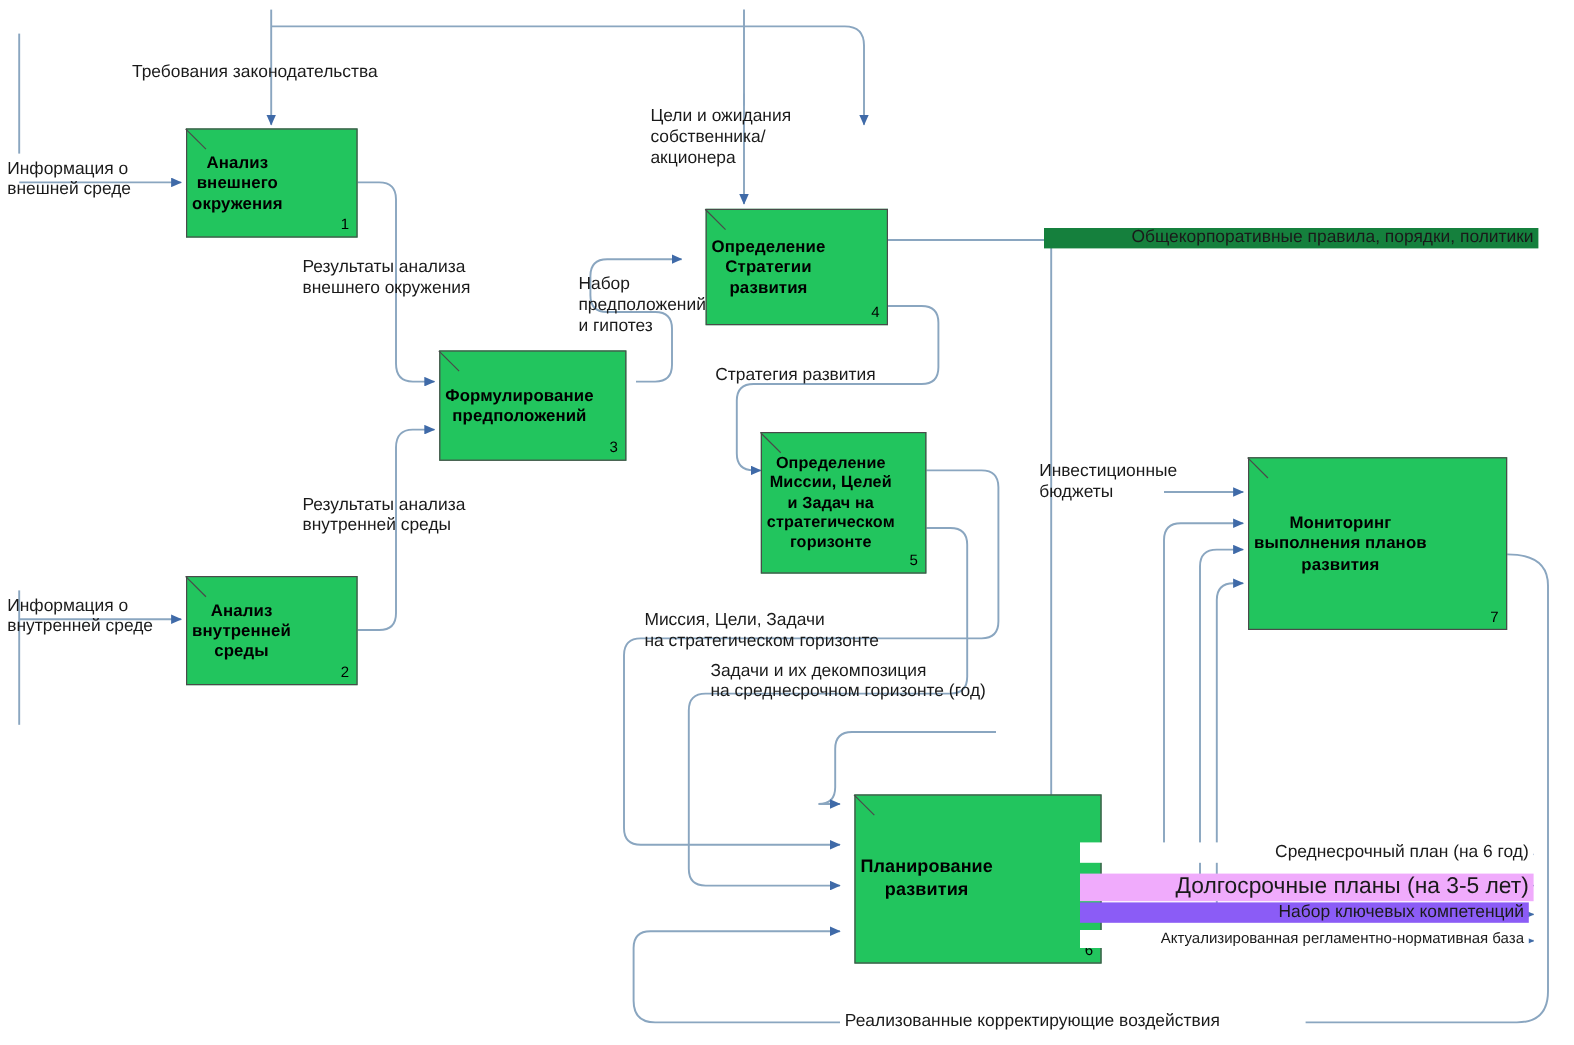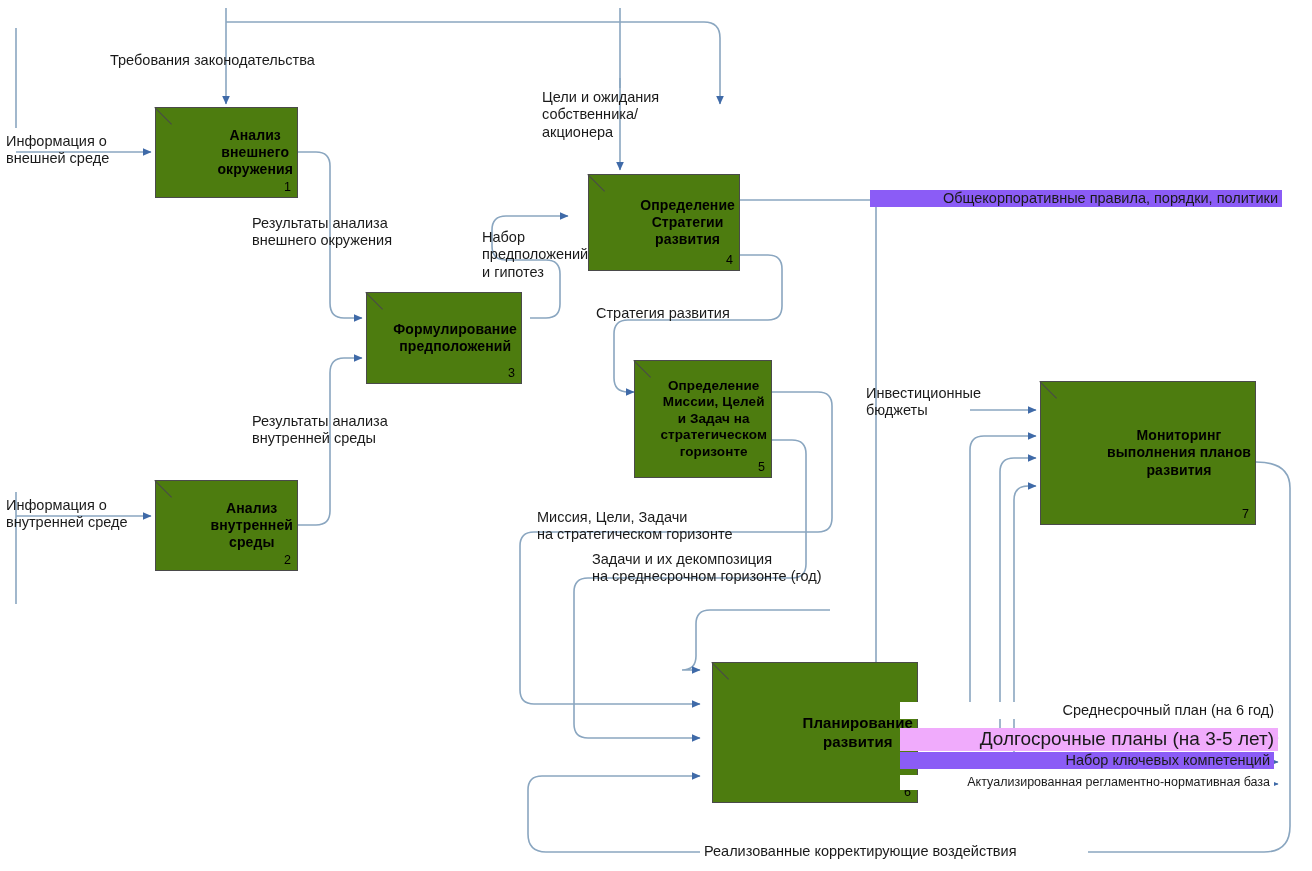--- a/index.html
+++ b/index.html
@@ -17,25 +17,25 @@
   }
   #wires {
     position: absolute;
     left: 0; top: 0;
     width: 1312px;
     height: 871px;
   }
   .act {
     position: absolute;
     box-sizing: border-box;
-    background: #4d7c0f;
+    background: #22c55e;
     border: 1px solid #4a4a4a;
     display: flex;
     align-items: center;
-    justify-content: flex-end;
+    justify-content: flex-start;
     text-align: center;
     font-weight: bold;
     color: #000000;
     line-height: 1.22;
     letter-spacing: 0.1px;
   }
   .act .corner {
     position: absolute;
     left: 0; top: 0;
     width: 18px; height: 18px;
@@ -202,21 +202,21 @@
   <div class="lbl" style="left:482px; top:229px; width:108px; font-size:14.5px;">Набор<br>предположений<br>и гипотез</div>
 
   <div class="lbl" style="left:596px; top:305px; width:180px; font-size:14.5px;">Стратегия развития</div>
 
   <div class="lbl" style="left:537px; top:509px; width:270px; font-size:14.5px;">Миссия, Цели, Задачи<br>на стратегическом горизонте</div>
 
   <div class="lbl" style="left:592px; top:551px; width:270px; font-size:14.5px;">Задачи и их декомпозиция<br>на среднесрочном горизонте (год)</div>
 
   <div class="lbl" style="left:866px; top:385px; width:144px; font-size:14.5px;">Инвестиционные<br>бюджеты</div>
 
-  <div class="lbl r" style="left:870px; top:190px; width:404px; font-size:14.5px; background:#8b5cf6; padding:0 4px;">Общекорпоративные правила, порядки, политики</div>
+  <div class="lbl r" style="left:870px; top:190px; width:404px; font-size:14.5px; background:#15803d; padding:0 4px;">Общекорпоративные правила, порядки, политики</div>
 
   <div class="lbl r" style="left:900px; top:702px; width:370px; font-size:14.5px; background:#fff; padding:0 4px;">Среднесрочный план (на 6 год)</div>
 
   <div class="lbl r" style="left:900px; top:728px; width:370px; font-size:19px; background:#f0abfc; padding:0 4px;">Долгосрочные планы (на 3-5 лет)</div>
 
   <div class="lbl r" style="left:900px; top:752px; width:366px; font-size:14.5px; background:#8b5cf6; padding:0 4px;">Набор ключевых компетенций</div>
 
   <div class="lbl" style="left:700px; top:843px; width:380px; font-size:14.5px; background:#fff; padding:0 4px;">Реализованные корректирующие воздействия</div>
 
   <div class="lbl r" style="left:900px; top:775px; width:366px; font-size:12.5px; background:#fff; padding:0 4px;">Актуализированная регламентно-нормативная база</div>

